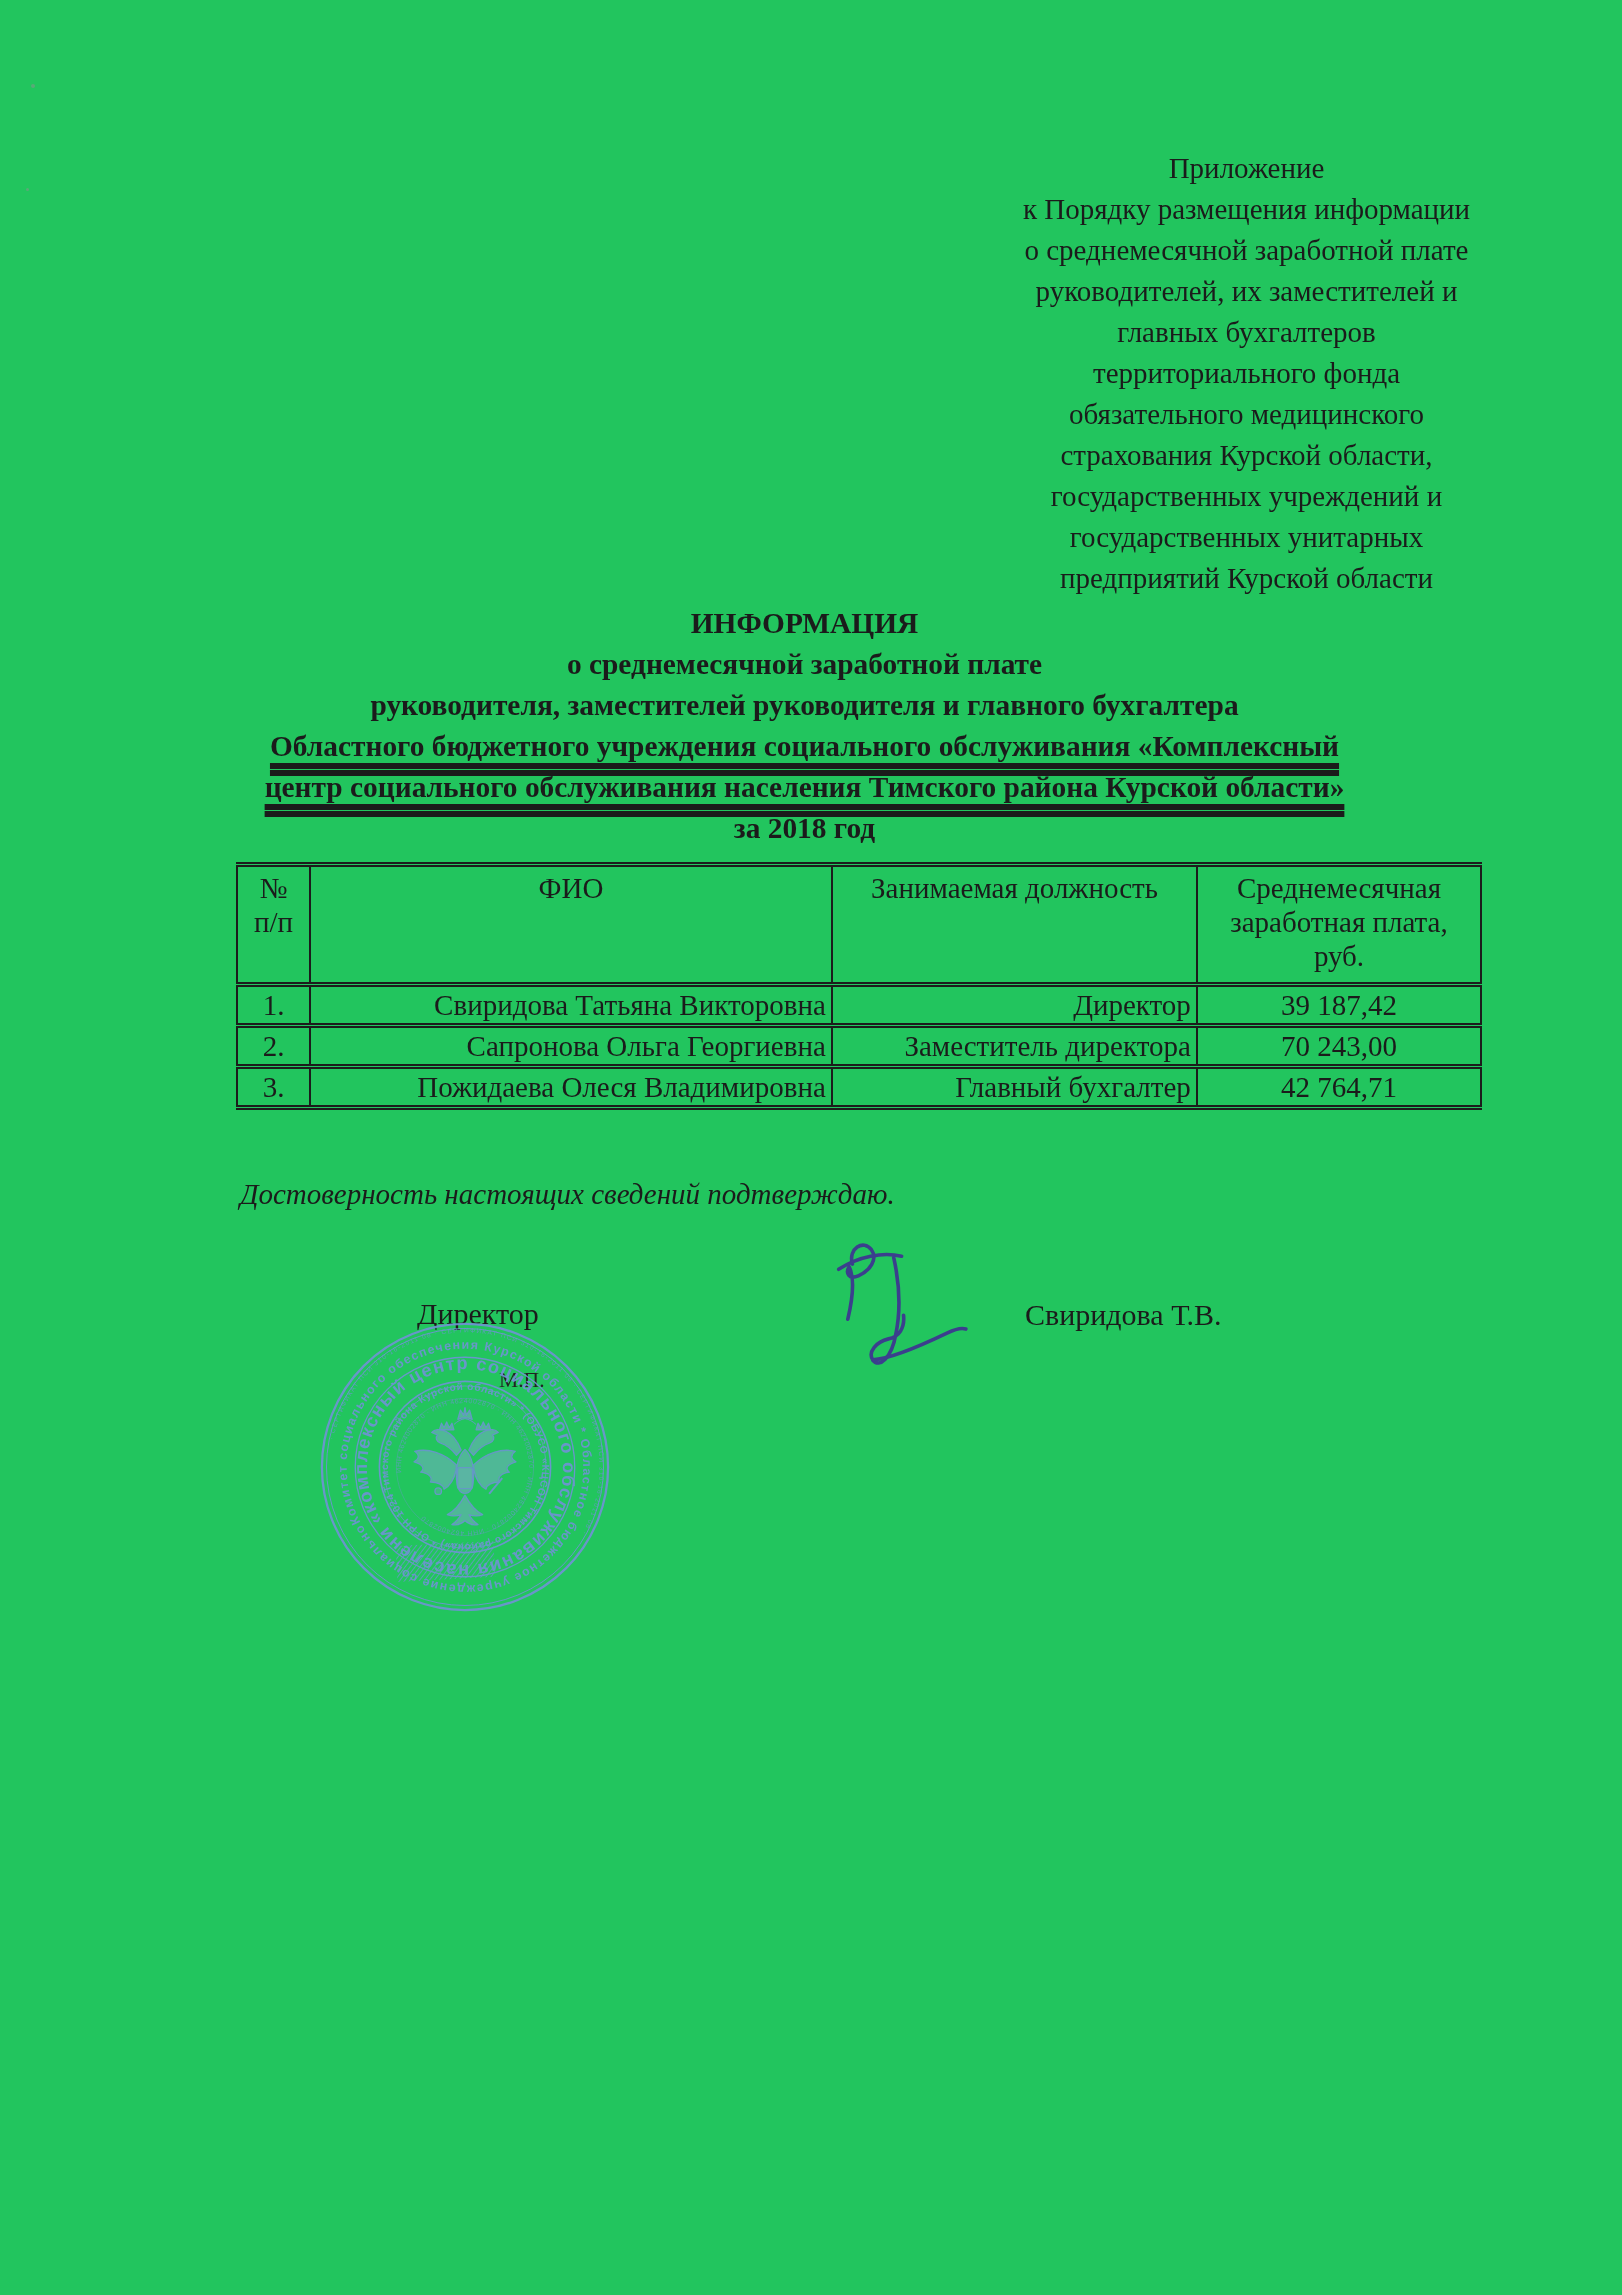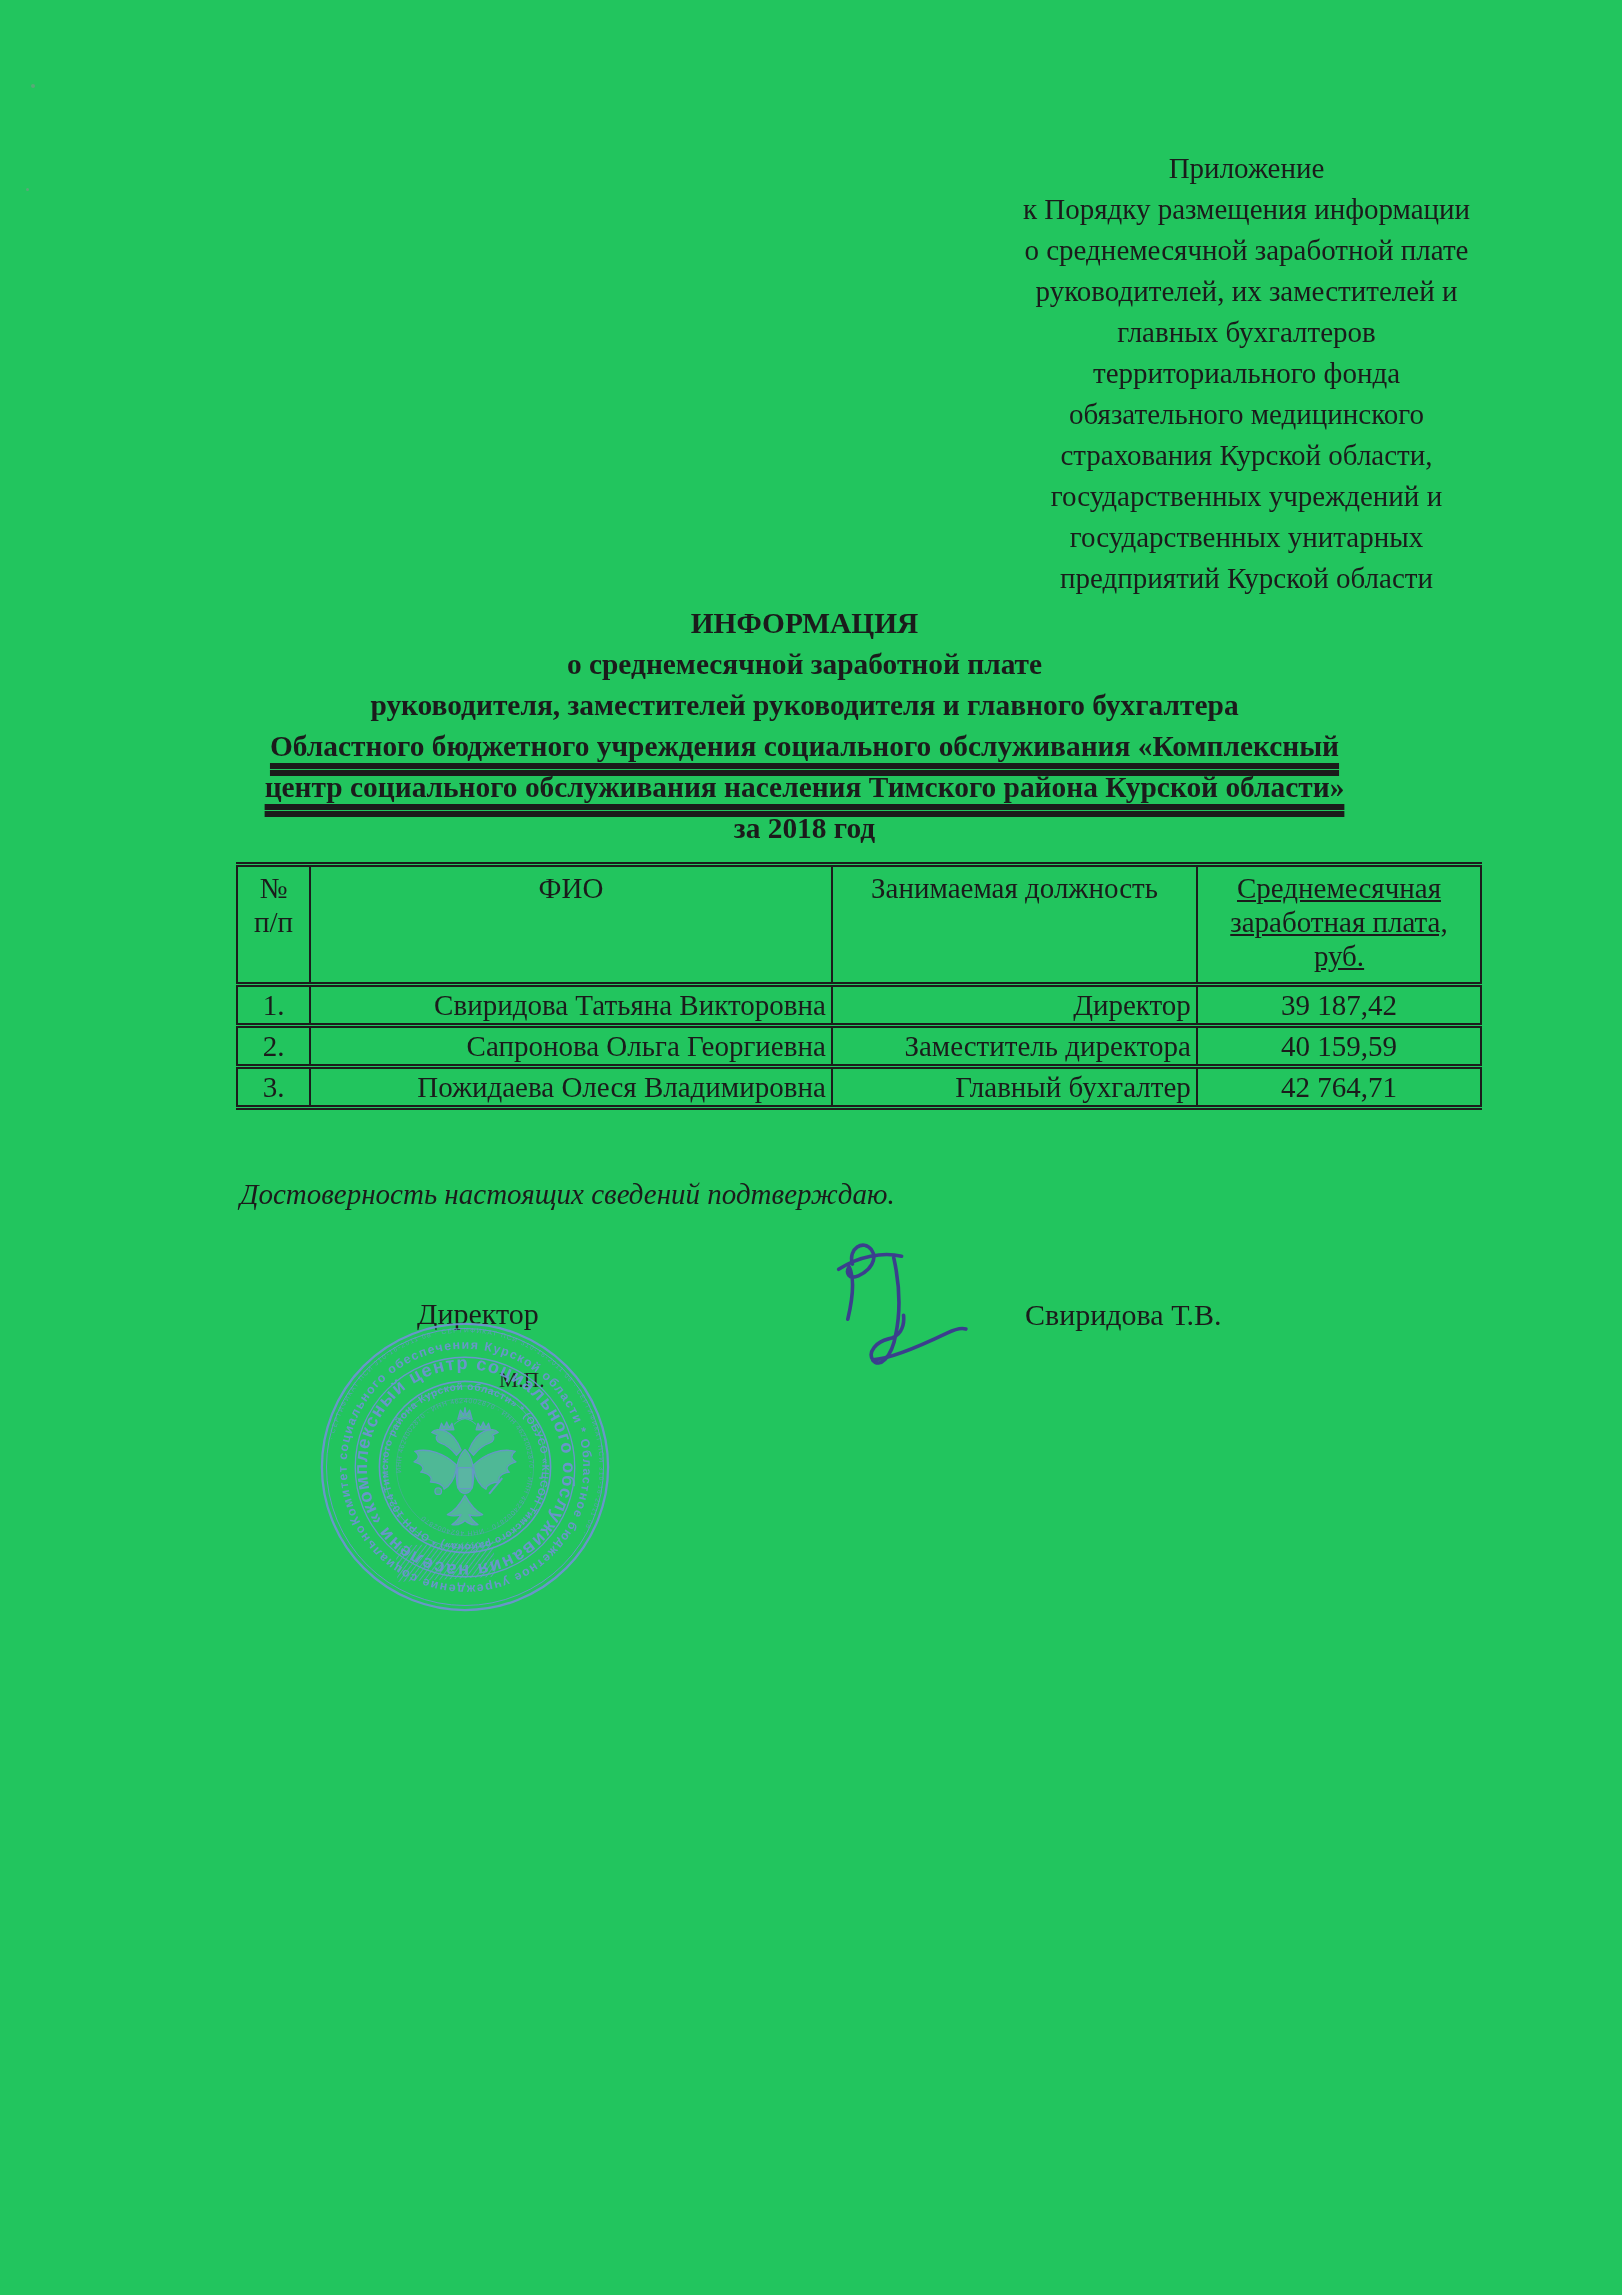--- a/index.html
+++ b/index.html
@@ -92,35 +92,35 @@
         <col style="width:284px">
     </colgroup>
     <thead>
       <tr>
         <th>
           <div>№</div>
           <div>п/п</div>
         </th>
         <th>ФИО</th>
         <th>Занимаемая должность</th>
-        <th style="padding-left:6.5px;padding-right:6.5px;text-decoration:underline;">Среднемесячная заработная плата, руб.</th>
+        <th style="padding-left:6.5px;padding-right:6.5px;">Среднемесячная заработная плата, руб.</th>
       </tr>
     </thead>
     <tbody>
       <tr>
         <td class="cell-c">1.</td>
         <td class="cell-l">Свиридова Татьяна Викторовна</td>
         <td class="cell-l">Директор</td>
         <td class="cell-c">39 187,42</td>
       </tr>
       <tr>
         <td class="cell-c">2.</td>
         <td class="cell-l">Сапронова Ольга Георгиевна</td>
         <td class="cell-l">Заместитель директора</td>
-        <td class="cell-c">40 159,59</td>
+        <td class="cell-c">70 243,00</td>
       </tr>
       <tr>
         <td class="cell-c">3.</td>
         <td class="cell-l">Пожидаева Олеся Владимировна</td>
         <td class="cell-l">Главный бухгалтер</td>
         <td class="cell-c">42 764,71</td>
       </tr>
     </tbody>
   </table>
 

